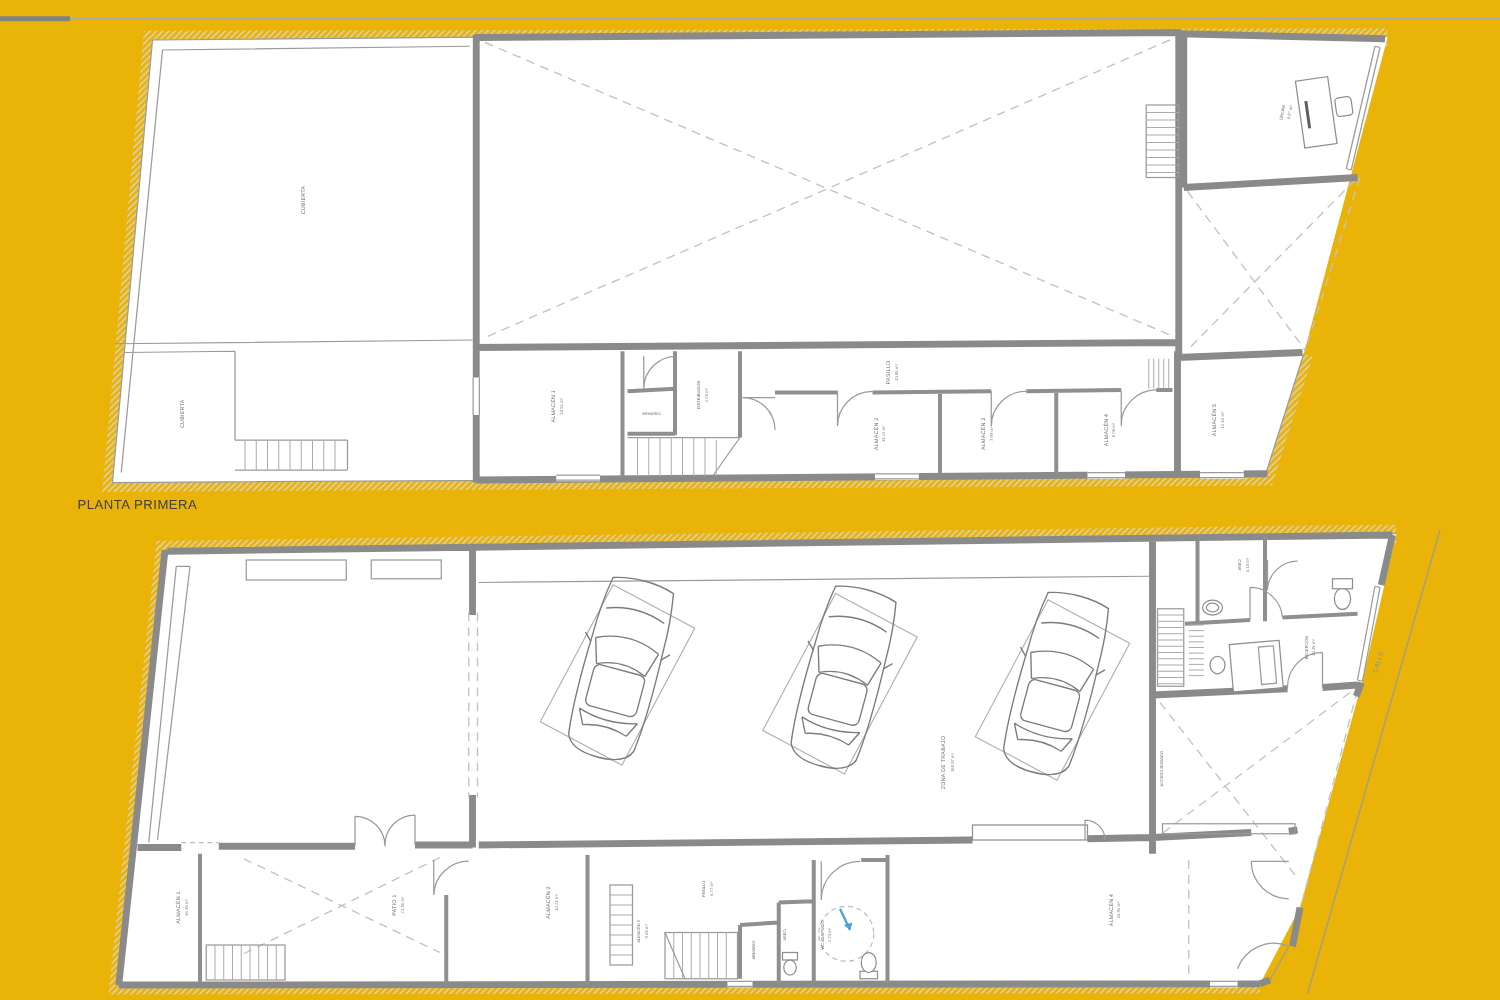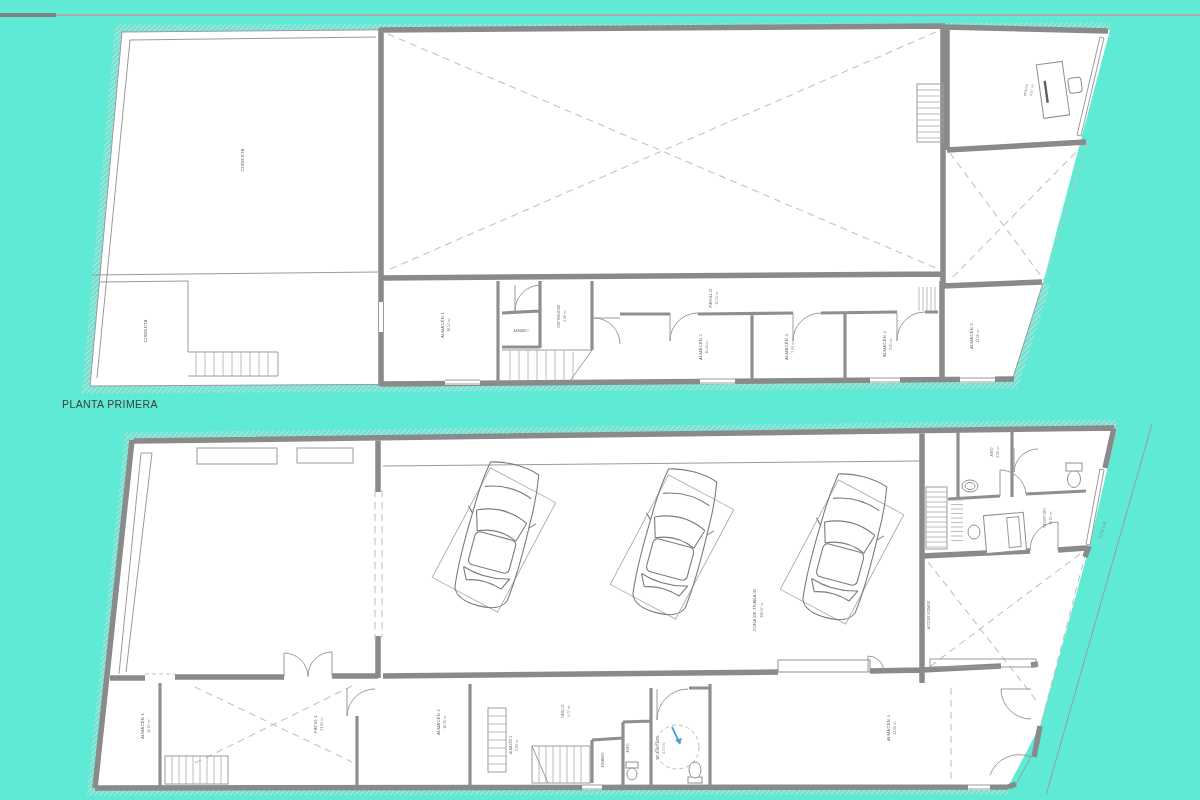--- a/index.html
+++ b/index.html
@@ -1,16 +1,16 @@
 <!DOCTYPE html>
 <html><head>
 <meta charset="utf-8">
 <style>
   html,body{margin:0;padding:0;background:#ffffff;}
-  .stage{position:relative;width:1200px;height:800px;background:#5eead4;overflow:hidden;
+  .stage{position:relative;width:1200px;height:800px;background:#eab308;overflow:hidden;
          font-family:"Liberation Sans",sans-serif;}
   .toprule{position:absolute;left:0;top:14px;width:1200px;height:2px;background:#ababab;}
   .toprule-l{position:absolute;left:0;top:13px;width:56px;height:4px;background:#828282;}
   .caption{position:absolute;left:62px;top:398px;font-size:10.5px;color:#3e3e3e;
            letter-spacing:.4px;}
   svg{position:absolute;left:0;top:0;}
   .w  {stroke:#8a8a8a;stroke-width:5.5;fill:none;}
   .w2 {stroke:#8f8f8f;stroke-width:3.2;fill:none;}
   .t  {stroke:#9b9b9b;stroke-width:1;fill:none;}
   .t2 {stroke:#ababab;stroke-width:.8;fill:none;}

